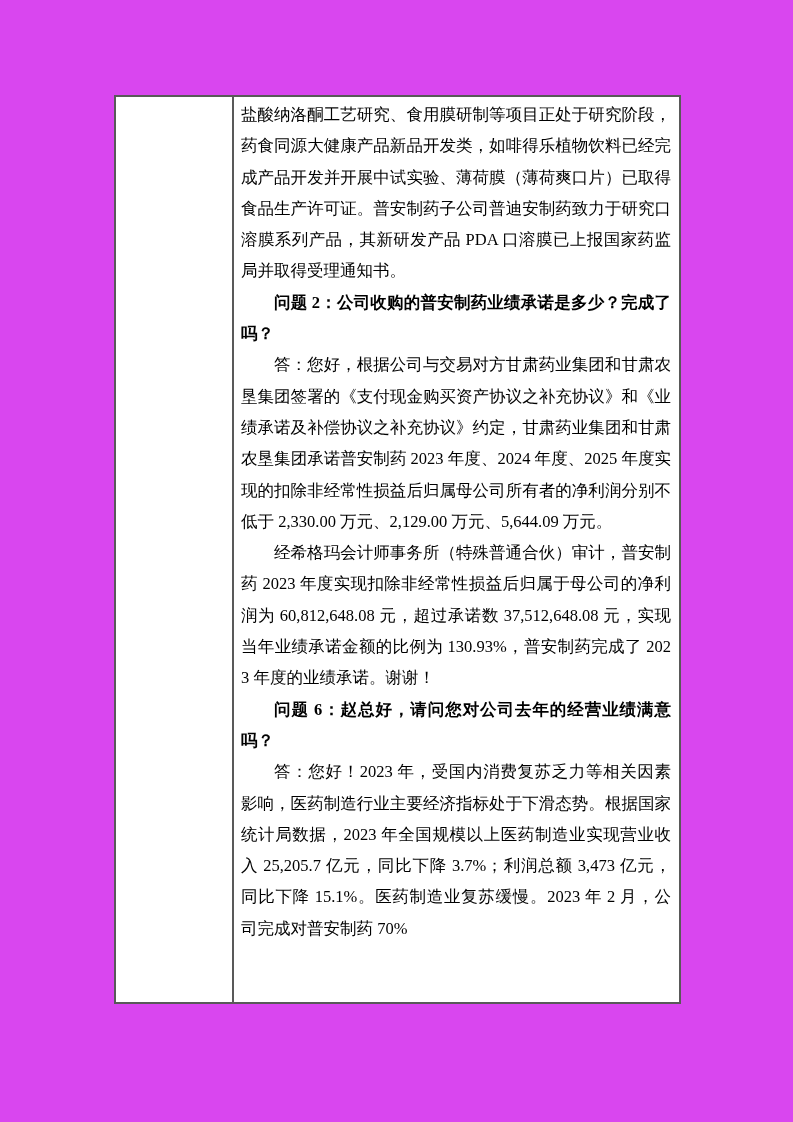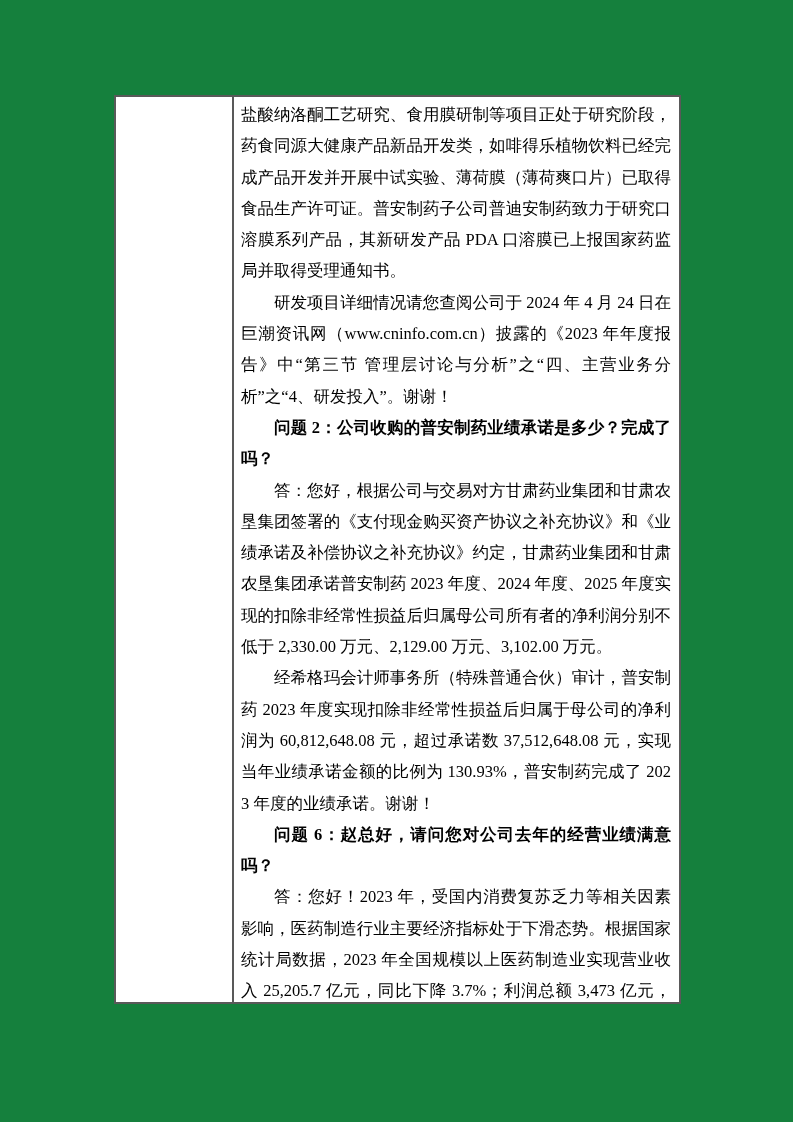--- a/index.html
+++ b/index.html
@@ -10,21 +10,21 @@
   body {
     width: 793px;
     height: 1122px;
     font-family: "Liberation Serif", "DejaVu Serif", serif;
     color: #000000;
   }
   .page {
     position: relative;
     width: 793px;
     height: 1122px;
-    background: #15803d;
+    background: #d946ef;
     overflow: hidden;
   }
   .qa-table {
     position: absolute;
     left: 114px;
     top: 95px;
     width: 567px;
     height: 909px;
     border: 2px solid #595959;
     box-sizing: border-box;
@@ -58,21 +58,20 @@
   p.para.bold { font-weight: bold; }
 </style>
 </head>
 <body>
 
 <div class="page">
   <div class="qa-table">
     <div class="cell cell-left"></div>
     <div class="cell cell-right" id="right-cell">
         <p class="para">盐酸纳洛酮工艺研究、食用膜研制等项目正处于研究阶段，药食同源大健康产品新品开发类，如啡得乐植物饮料已经完成产品开发并开展中试实验、薄荷膜（薄荷爽口片）已取得食品生产许可证。普安制药子公司普迪安制药致力于研究口溶膜系列产品，其新研发产品 PDA 口溶膜已上报国家药监局并取得受理通知书。</p>
-        <p class="para indent">研发项目详细情况请您查阅公司于 2024 年 4 月 24 日在巨潮资讯网（www.cninfo.com.cn）披露的《2023 年年度报告》中“第三节 管理层讨论与分析”之“四、主营业务分析”之“4、研发投入”。谢谢！</p>
         <p class="para indent bold">问题 2：公司收购的普安制药业绩承诺是多少？完成了吗？</p>
-        <p class="para indent">答：您好，根据公司与交易对方甘肃药业集团和甘肃农垦集团签署的《支付现金购买资产协议之补充协议》和《业绩承诺及补偿协议之补充协议》约定，甘肃药业集团和甘肃农垦集团承诺普安制药 2023 年度、2024 年度、2025 年度实现的扣除非经常性损益后归属母公司所有者的净利润分别不低于 2,330.00 万元、2,129.00 万元、3,102.00 万元。</p>
+        <p class="para indent">答：您好，根据公司与交易对方甘肃药业集团和甘肃农垦集团签署的《支付现金购买资产协议之补充协议》和《业绩承诺及补偿协议之补充协议》约定，甘肃药业集团和甘肃农垦集团承诺普安制药 2023 年度、2024 年度、2025 年度实现的扣除非经常性损益后归属母公司所有者的净利润分别不低于 2,330.00 万元、2,129.00 万元、5,644.09 万元。</p>
         <p class="para indent">经希格玛会计师事务所（特殊普通合伙）审计，普安制药 2023 年度实现扣除非经常性损益后归属于母公司的净利润为 60,812,648.08 元，超过承诺数 37,512,648.08 元，实现当年业绩承诺金额的比例为 130.93%，普安制药完成了 2023 年度的业绩承诺。谢谢！</p>
         <p class="para indent bold">问题 6：赵总好，请问您对公司去年的经营业绩满意吗？</p>
         <p class="para indent">答：您好！2023 年，受国内消费复苏乏力等相关因素影响，医药制造行业主要经济指标处于下滑态势。根据国家统计局数据，2023 年全国规模以上医药制造业实现营业收入 25,205.7 亿元，同比下降 3.7%；利润总额 3,473 亿元，同比下降 15.1%。医药制造业复苏缓慢。2023 年 2 月，公司完成对普安制药 70%</p>
       </div>
   </div>
 </div>
 
 </body></html>

